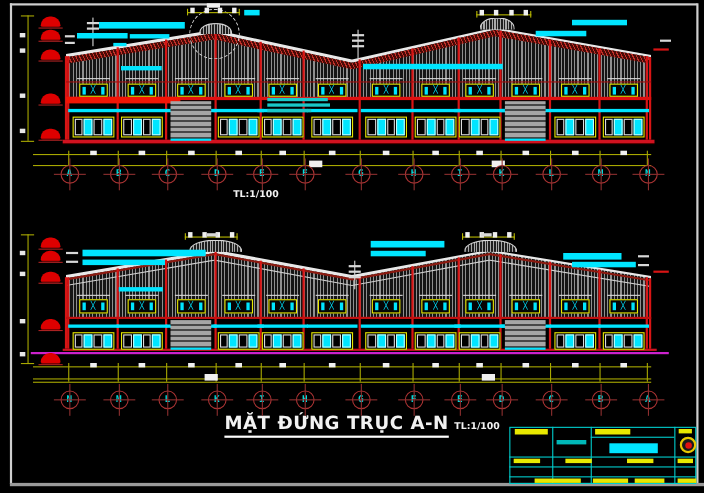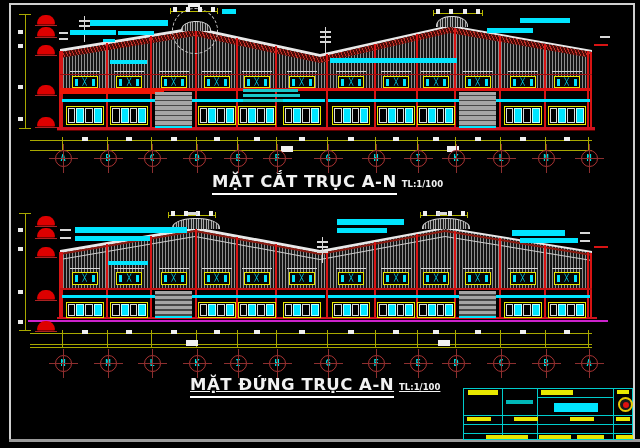--- a/index.html
+++ b/index.html
@@ -54,24 +54,23 @@
   <div class="abs vhatch" style="left:60px;top:218px;width:532px;height:72px;
        clip-path:polygon(0px 33px,135px 10px,260px 33px,385px 10px,532px 34px,532px 72px,0px 72px);"></div>
   <div class="abs" style="left:60px;top:218px;width:532px;height:72px;background:#e8e8e8;
        clip-path:polygon(0px 32px,135px 9px,260px 32px,385px 9px,532px 33px,532px 35px,385px 11px,260px 35px,135px 12px,0px 35px);"></div>
   <div class="abs" style="left:60px;top:218px;width:532px;height:72px;background:#8b1a10;
        clip-path:polygon(0px 35px,135px 12px,260px 35px,385px 12px,532px 36px,532px 38px,385px 14px,260px 37px,135px 14px,0px 37px);"></div>
   <div class="abs" style="left:60px;top:218px;width:532px;height:72px;background:#cfcfcf;
        clip-path:polygon(0px 41px,135px 18px,260px 41px,385px 18px,532px 42px,532px 43px,385px 19px,260px 42px,135px 19px,0px 42px);"></div>
 
   <div class="title" style="left:212px;top:172px;">
-    <span class="t">MẶT CẮT TRỤC A-N</span>
     <span class="s">TL:1/100</span>
   </div>
-  <div class="title" style="left:190px;top:375px;text-decoration:underline;">
+  <div class="title" style="left:204px;top:375px;">
     <span class="t">MẶT ĐỨNG TRỤC A-N</span>
     <span class="s">TL:1/100</span>
   </div>
 
   <div class="abs" style="left:463px;top:388px;width:170px;height:52px;border:1px solid #00cccc;box-sizing:border-box;"></div>
   <div class="abs emblem" style="left:618px;top:397px;width:15px;height:15px;">
       <i></i>
     </div>
 <div class="abs" style="left: 61px; top: 50.6741px; width: 2px; height: 76.3259px; background: rgb(216, 20, 20);"></div>
     <div class="abs" style="left: 106px; top: 43.3407px; width: 2px; height: 83.6593px; background: rgb(216, 20, 20);"></div>

